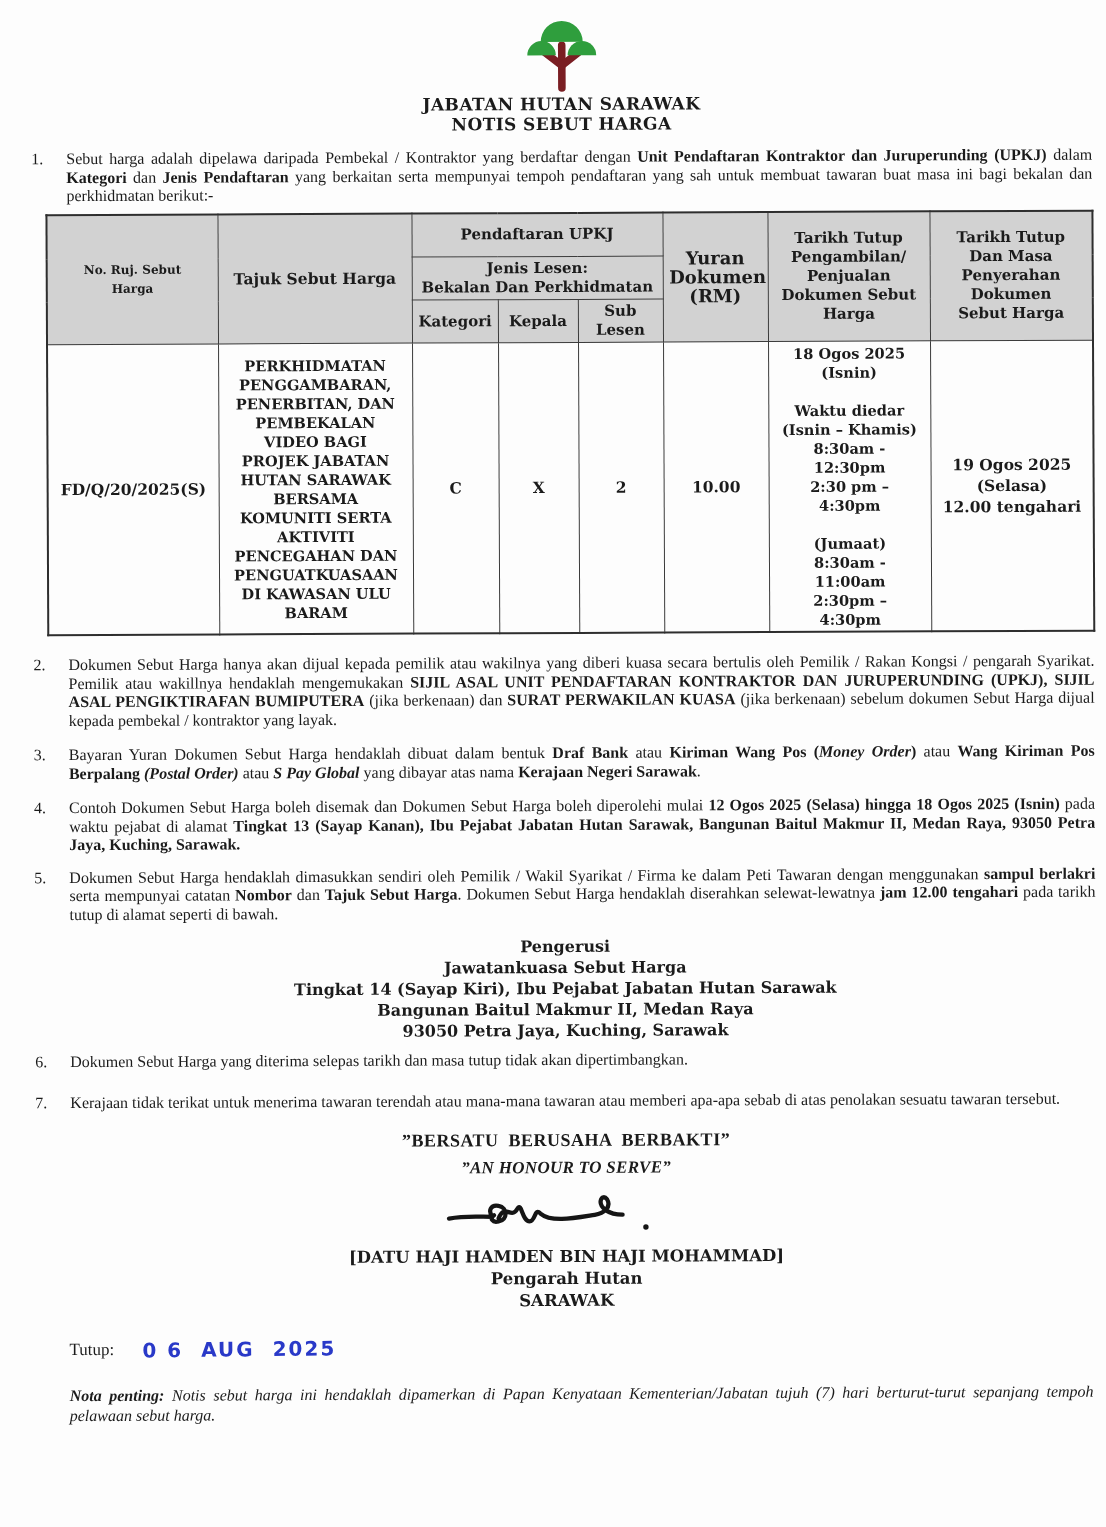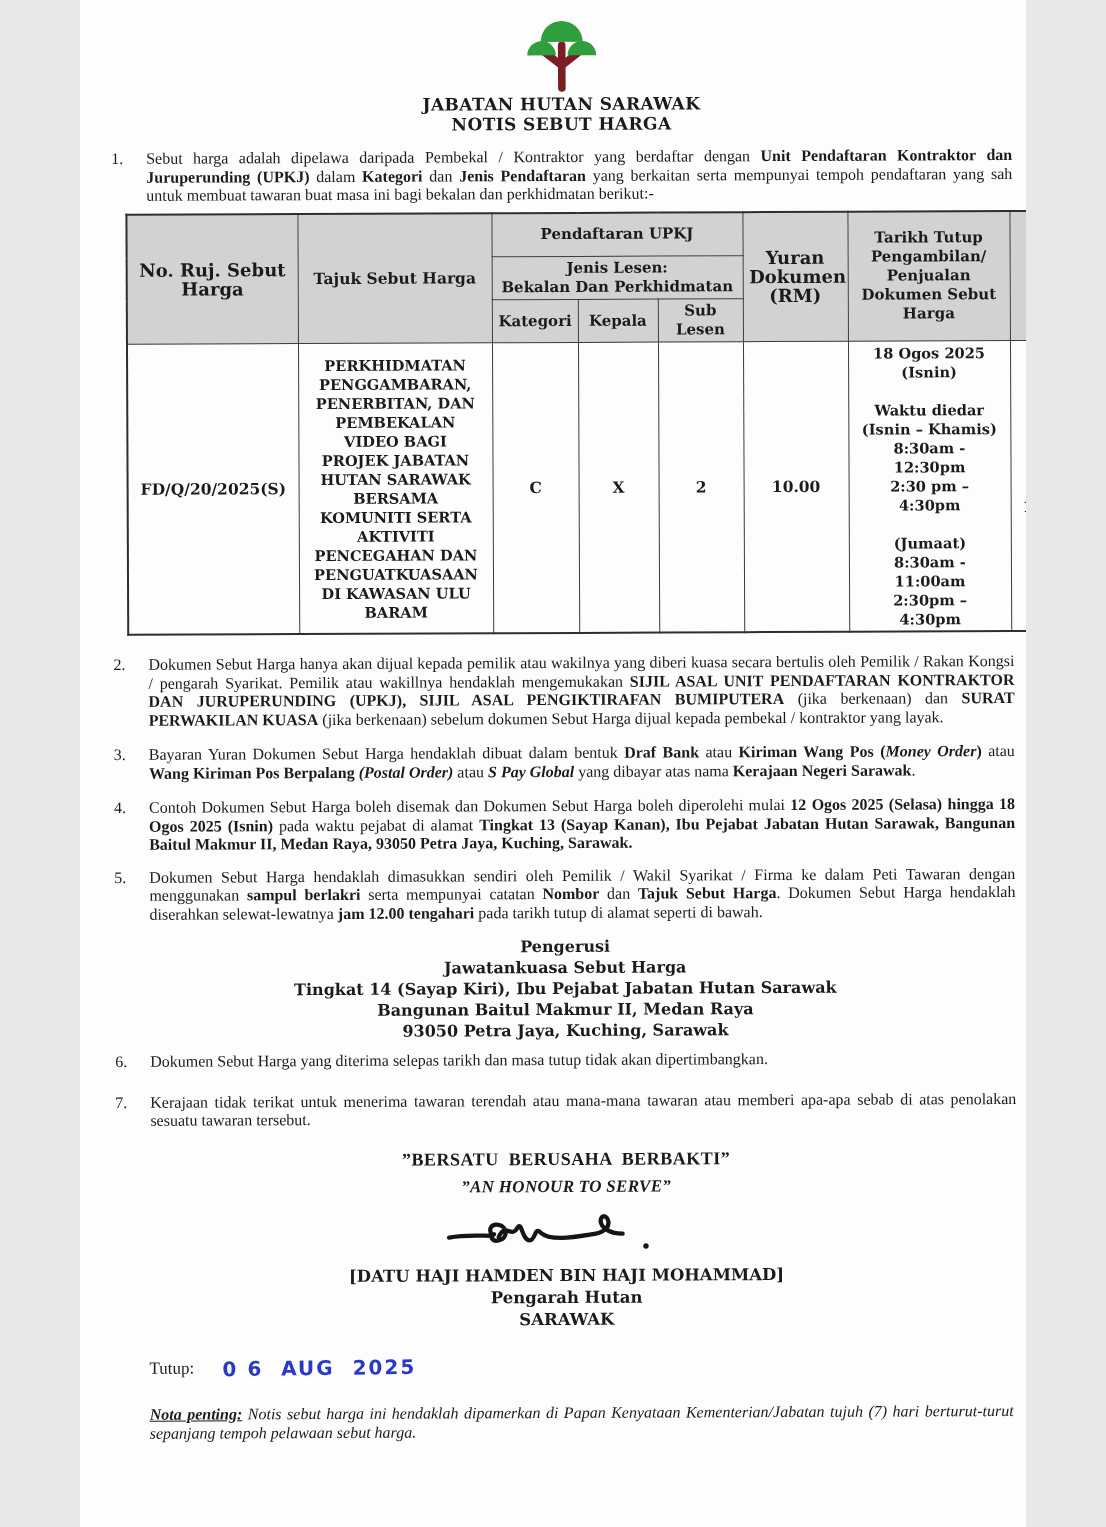--- a/index.html
+++ b/index.html
@@ -1,18 +1,18 @@
 <!DOCTYPE html>
 <html><head>
 <meta charset="utf-8">
 <style>
   html,body{margin:0;padding:0;background:#e8e8e8;}
   .page{
     position:relative;
-    width:946px;height:1527px;
+    width:1106px;height:1527px;
     margin:0 auto;
     background:#fdfdfd;
     overflow:hidden;
     font-family:"Liberation Serif",serif;
     color:#1b1b1b;
     box-sizing:border-box;
   }
   .tilt{
     transform:rotate(-0.25deg);
     transform-origin:50% 40%;
@@ -84,21 +84,21 @@
     color:#2939c8;
     letter-spacing:2px;
     margin-left:28px;margin-top:-2px;
     white-space:pre-wrap;
     transform:rotate(-0.4deg);
   }
   .nota{
     margin:24px 0 0 33px;font-size:16px;line-height:19.5px;
     font-style:italic;text-align:justify;padding-right:4px;
   }
-  .nota .lead{font-weight:bold;text-decoration:underline;}
+  .nota .lead{font-weight:bold;}
 </style>
 </head>
 <body>
 
 <div class="page">
  <div class="tilt">
 
   <div class="doc-header">
     <div class="logo-wrap">
       <svg width="86" height="84" viewBox="0 0 90 100">
@@ -127,21 +127,21 @@
           <col style="width:194px">
           <col style="width:86px">
           <col style="width:80px">
       <col style="width:85px">
           <col style="width:105px">
           <col style="width:162px">
           <col style="width:163px">
     </colgroup>
     <thead>
       <tr>
-        <th rowspan="3" style="font-size:18px;">No. Ruj. Sebut
+        <th rowspan="3" style="font-size:12px;">No. Ruj. Sebut
 Harga</th>
         <th rowspan="3" style="font-size:15.5px;">Tajuk Sebut Harga</th>
         <th colspan="3" style="height:44px;">Pendaftaran UPKJ</th>
         <th rowspan="3" style="font-size:18px;">Yuran
 Dokumen
 (RM)</th>
         <th rowspan="3">Tarikh Tutup
 Pengambilan/
 Penjualan
 Dokumen Sebut

